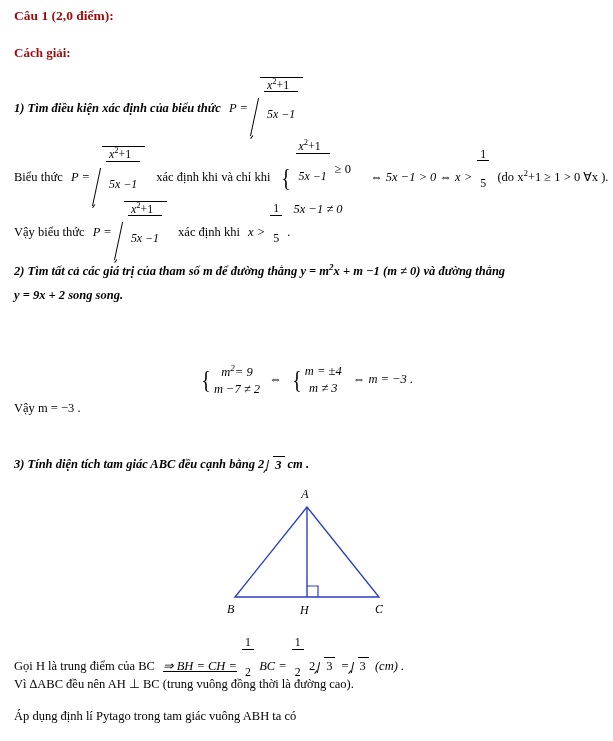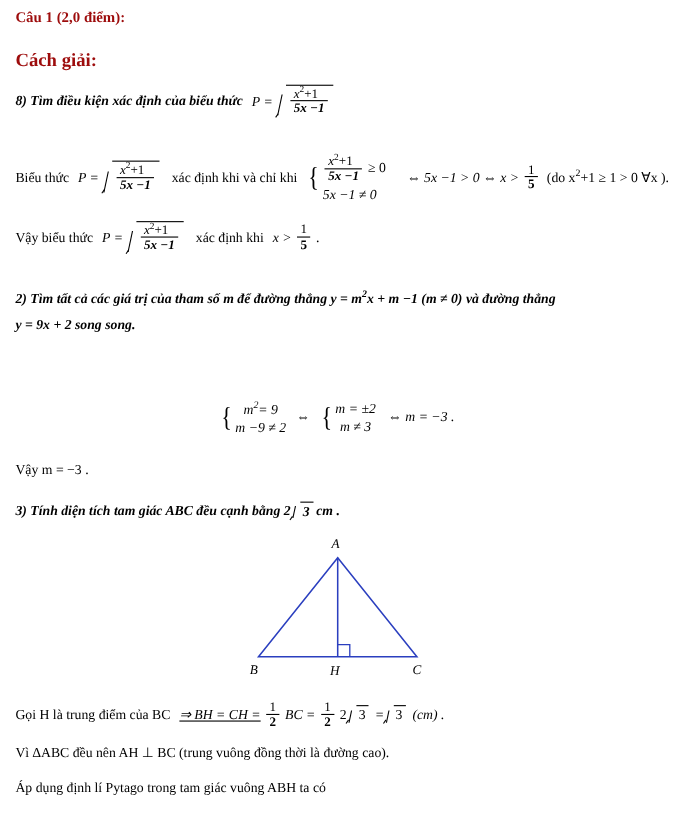--- a/index.html
+++ b/index.html
@@ -42,21 +42,21 @@
     flex-direction: column;
     align-items: flex-start;
     vertical-align: middle;
     font-size: 0.95em;
     line-height: 1.05;
     margin: 0 2px;
     position: relative;
     top: -0.15em;
   }
   .frac > .num { padding: 0 3px; }
-  .frac > .den { padding: 0 3px; border-top: 1px solid #000; font-weight: bold; }
+  .frac > .den { padding: 16px 3px; border-top: 1px solid #000; }
 
   
   .sqrt {
     display: inline-flex;
     align-items: stretch;
     vertical-align: middle;
     position: relative;
     top: -0.1em;
   }
   .sqrt > .radical {
@@ -127,24 +127,24 @@
   }
   svg { display: inline-block; }
 </style>
 </head>
 <body>
 
 <div class="page">
 
   <div class="line head" style="left:14px; top:8px; font-size:13.5px;">Câu 1 (2,0 điểm):</div>
 
-  <div class="line head" style="left:14px; top:45px; font-size:17px;">Cách giải:</div>
+  <div class="line head" style="left:14px; top:45px; font-size:13px;">Cách giải:</div>
 
   <div class="line" style="left:14px; top:78px;">
-    <span class="bold-italic">8) Tìm điều kiện xác định của biểu thức</span>
+    <span class="bold-italic">1) Tìm điều kiện xác định của biểu thức</span>
     <span class="mathvar" style="margin-left:5px;">P =</span>
     <span class="sqrt">
       <span class="radical"></span>
       <span class="radicand">
         <span class="frac">
           <span class="num"><span class="mathvar">x</span><span class="sup">2</span><span>+1</span></span>
           <span class="den mathvar">5x −1</span>
         </span>
       </span>
     </span>
@@ -209,35 +209,35 @@
     <span>2) Tìm tất cả các giá trị của tham số  m  để đường thẳng  y = m</span><span class="sup">2</span><span>x + m −1 (m ≠ 0)  và đường thẳng</span>
   </div>
   <div class="line bold-italic" style="left:14px; top:288px;">y = 9x + 2  song song.</div>
 
 
   <div class="centered" style="top:363px;">
     <span class="system">
       <span class="brace">{</span>
       <span class="rows">
         <div class="mathvar"><span>m</span><span class="sup">2</span><span>= 9</span></div>
-        <div class="mathvar">m −9 ≠ 2</div>
+        <div class="mathvar">m −7 ≠ 2</div>
       </span>
     </span>
     <span style="margin:0 6px;">⇔</span>
     <span class="system">
       <span class="brace">{</span>
       <span class="rows">
-        <div class="mathvar">m = ±2</div>
+        <div class="mathvar">m = ±4</div>
         <div class="mathvar">m ≠ 3</div>
       </span>
     </span>
     <span class="mathvar" style="margin-left:8px;">⇔ m = −3 .</span>
   </div>
 
-  <div class="line" style="left:14px; top:420px;">Vậy  m = −3 .</div>
+  <div class="line" style="left:14px; top:401px;">Vậy  m = −3 .</div>
 
   <div class="line bold-italic" style="left:14px; top:457px;">
     <span>3) Tính diện tích tam giác  ABC  đều cạnh bằng  2</span><span class="sqrt">
         <span class="radical"></span>
         <span class="radicand">3</span>
       </span><span style="margin-left:3px;">cm .</span>
   </div>
 
   <div class="tri-wrap" style="top:485px;">
     <svg width="180" height="135" viewBox="0 0 180 135">

